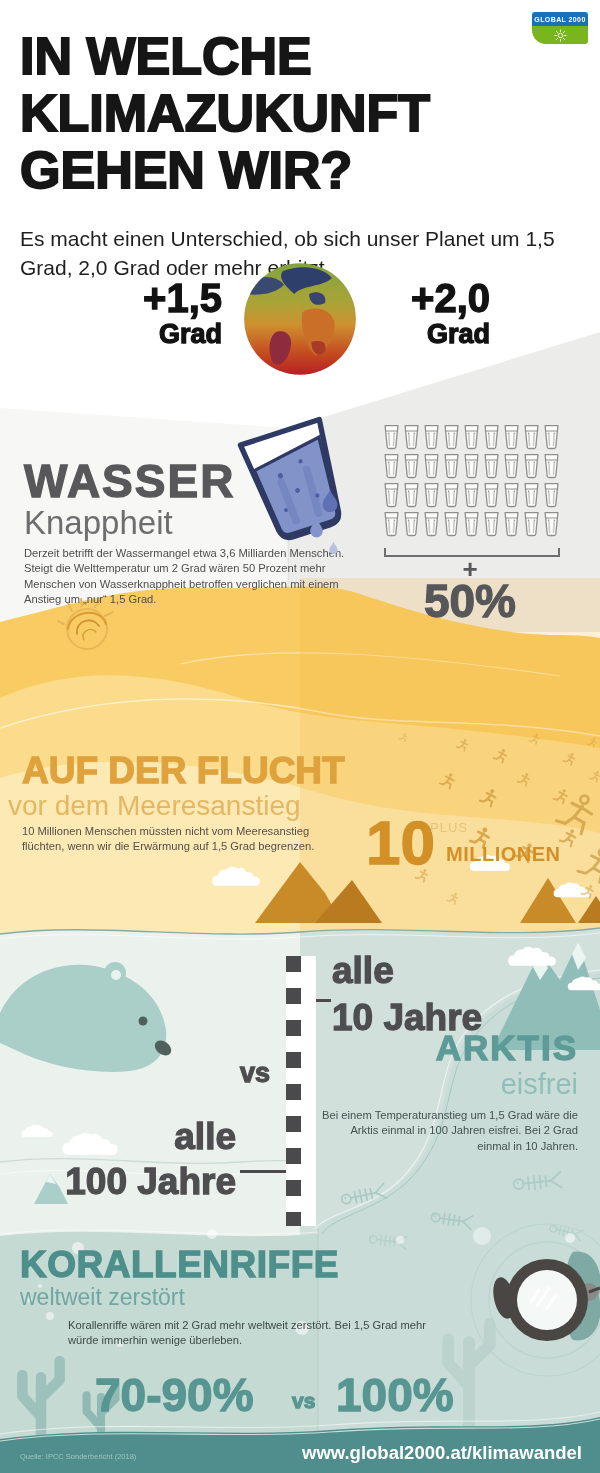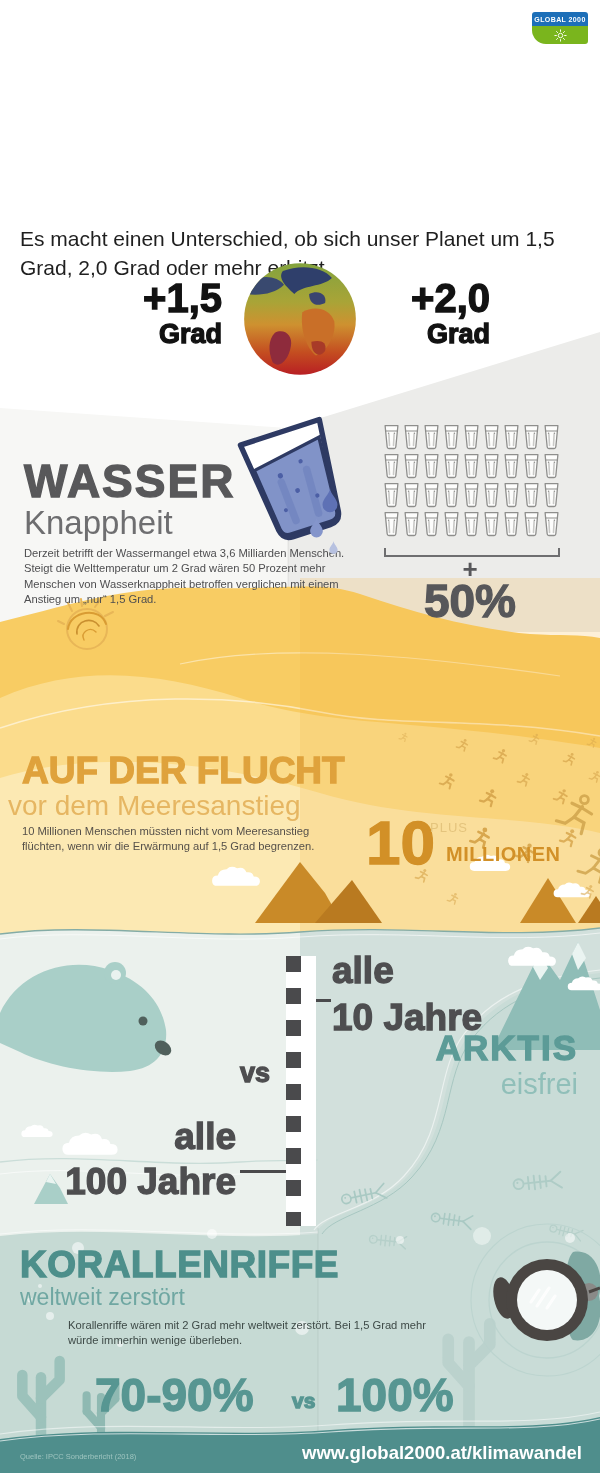--- a/index.html
+++ b/index.html
@@ -261,20 +261,25 @@
     <ellipse cx="49" cy="88" rx="10" ry="21" fill="#4A4643" transform="rotate(-12 49 88)"></ellipse>
     <circle cx="92" cy="90" r="41" fill="#4A4643"></circle>
     <circle cx="92" cy="90" r="30" fill="#F4F8F7"></circle>
     <g stroke="#FFFFFF" stroke-width="3" stroke-linecap="round" opacity="0.85">
       <path d="M84,80 L76,92"></path>
         <path d="M94,78 L82,96"></path>
         <path d="M100,86 L92,98"></path>
     </g>
   </svg>
 
+  <div class="abs hd fat2" style="left:20px;top:28px;font-size:52px;line-height:57px;color:#161616;letter-spacing:0;">
+    <div>IN WELCHE</div>
+    <div>KLIMAZUKUNFT</div>
+    <div>GEHEN WIR?</div>
+  </div>
   <div class="abs" style="left:20px;top:224px;width:560px;font-size:21px;line-height:29px;color:#1F1F1F;">Es macht einen Unterschied, ob sich unser Planet um 1,5 Grad, 2,0 Grad oder mehr erhitzt.</div>
 
   <div class="abs" style="left:532px;top:12px;width:56px;height:32px;border-radius:3px 3px 3px 14px;overflow:hidden;">
     <div style="height:14px;background:#1D6FB8;color:#fff;font-size:7px;font-weight:900;display:flex;align-items:center;justify-content:center;letter-spacing:0.4px;">GLOBAL 2000</div>
     <div style="height:18px;background:#7AB51D;display:flex;align-items:center;justify-content:center;">
       <svg width="13" height="13" viewBox="0 0 14 14">
         <circle cx="7" cy="7" r="2.4" fill="none" stroke="#fff" stroke-width="1"></circle>
         <g stroke="#fff" stroke-width="1">
           <path d="M7 0.5 V3 M7 11 V13.5 M0.5 7 H3 M11 7 H13.5 M2.4 2.4 L4.2 4.2 M9.8 9.8 L11.6 11.6 M2.4 11.6 L4.2 9.8 M9.8 4.2 L11.6 2.4"></path>
         </g>
@@ -479,20 +484,21 @@
     <div style="margin-top:10px">10 Jahre</div>
   </div>
   <div class="abs hd fat" style="left:240px;top:1060px;font-size:27px;color:#4E4E50;">vs</div>
   <div class="abs hd fat right" style="left:36px;top:1118px;width:200px;font-size:37px;color:#4E4E50;">
     <div>alle</div>
     <div style="margin-top:8px">100 Jahre</div>
   </div>
 
   <div class="abs right" style="left:328px;top:1068px;width:250px;font-size:29px;color:#90BFB9;">eisfrei</div>
   <div class="abs hd fat right" style="left:328px;top:1030px;width:250px;font-size:35px;letter-spacing:2px;color:#5C9B97;">ARKTIS</div>
+  <div class="abs body-txt right" style="left:322px;top:1108px;width:256px;color:#44514E;">Bei einem Temperaturanstieg um 1,5 Grad wäre die Arktis einmal in 100 Jahren eisfrei. Bei 2 Grad einmal in 10 Jahren.</div>
 
   <div class="abs hd fat" style="left:20px;top:1246px;font-size:37px;letter-spacing:0.5px;color:#4D8F8B;">KORALLENRIFFE</div>
   <div class="abs" style="left:20px;top:1284px;font-size:23px;color:#6FA7A2;">weltweit zerstört</div>
   <div class="abs body-txt" style="left:20px;top:1318px;width:372px;color:#3E4A47;margin-left:48px;">Korallenriffe wären mit 2 Grad mehr weltweit zerstört. Bei 1,5 Grad mehr würde immerhin wenige überleben.</div>
 
   <div class="abs hd fat" style="left:95px;top:1372px;font-size:46px;color:#579692;">70-90%</div>
   <div class="abs hd fat" style="left:292px;top:1390px;font-size:21px;color:#579692;">vs</div>
   <div class="abs hd fat" style="left:336px;top:1372px;font-size:46px;color:#579692;">100%</div>
 
   <div class="abs" style="left:20px;top:1452px;font-size:7.5px;color:#9EC4BF;">Quelle: IPCC Sonderbericht (2018)</div>

